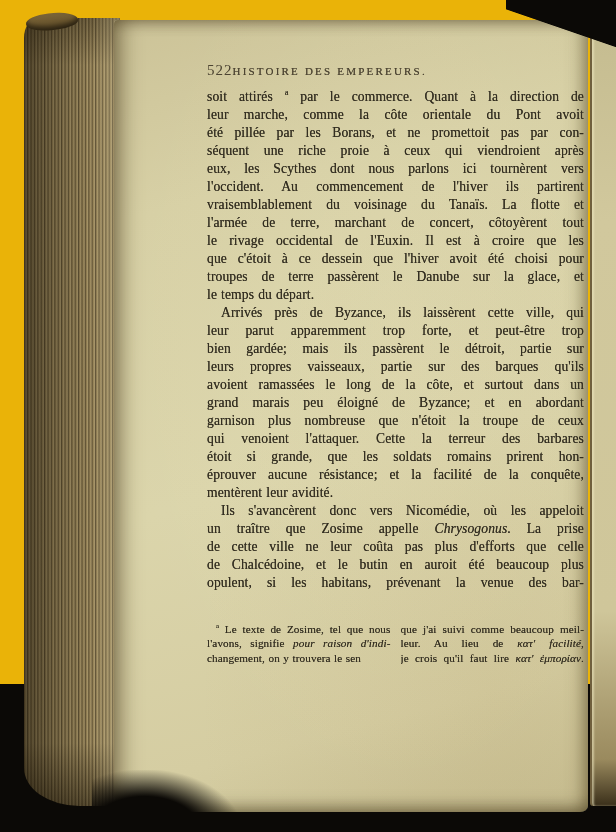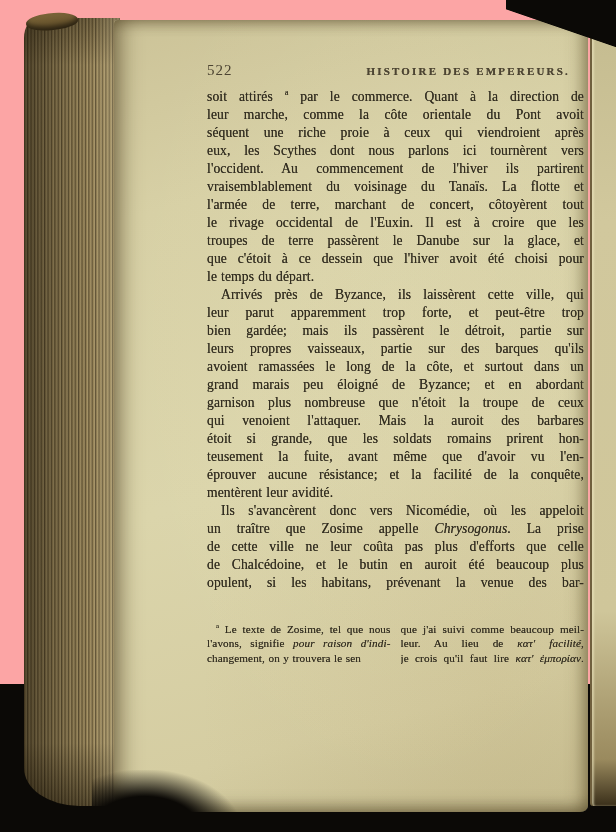--- a/index.html
+++ b/index.html
@@ -8,21 +8,21 @@
     background: #0b0906;
     width: 616px;
     height: 832px;
     overflow: hidden;
     font-family: "Liberation Serif", "DejaVu Serif", serif;
   }
   .photo {
     position: absolute;
     width: 616px;
     height: 684px;
-    background: #fca5a5;
+    background: #eab308;
   }
 
   
   .edge-stack {
     position: absolute;
     left: 24px;
     top: 18px;
     width: 96px;
     height: 788px;
     background:
@@ -111,23 +111,23 @@
     height: 18px;
     color: #4c4432;
   }
   .page-number {
     font-size: 15px;
     letter-spacing: 1px;
     flex: 0 0 auto;
   }
   .running-title {
     flex: 1 1 auto;
-    text-align: right;
+    text-align: left;
     font-size: 11px;
-    font-weight: bold;
+    font-weight: normal;
     letter-spacing: 2.2px;
     padding-right: 14px;
     text-shadow: 0 0 0.5px rgba(76,68,50,0.8);
   }
 
   .body-text {
     margin-top: 8px;
     font-size: 13.6px;
     letter-spacing: 0.1px;
     word-spacing: 0.6px;
@@ -169,41 +169,41 @@
 
       <div class="page-header">
         <span class="page-number">522</span>
         <span class="running-title">HISTOIRE DES EMPEREURS.</span>
       </div>
 
       <div class="body-text">
         <div class="para">
             <div class="line j">soit attirés <sup>a</sup> par le commerce. Quant à la direction de</div>
             <div class="line j">leur marche, comme la côte orientale du Pont avoit</div>
+            <div class="line j">été pillée par les Borans, et ne promettoit pas par con-</div>
             <div class="line j">séquent une riche proie à ceux qui viendroient après</div>
             <div class="line j">eux, les Scythes dont nous parlons ici tournèrent vers</div>
             <div class="line j">l'occident. Au commencement de l'hiver ils partirent</div>
             <div class="line j">vraisemblablement du voisinage du Tanaïs. La flotte et</div>
             <div class="line j">l'armée de terre, marchant de concert, côtoyèrent tout</div>
             <div class="line j">le rivage occidental de l'Euxin. Il est à croire que les</div>
+            <div class="line j">que c'étoit à ce dessein que l'hiver avoit été choisi pour</div>
             <div class="line j">troupes de terre passèrent le Danube sur la glace, et</div>
-            <div class="line j">que c'étoit à ce dessein que l'hiver avoit été choisi pour</div>
             <div class="line">le temps du départ.</div>
           </div>
         <div class="para indent">
             <div class="line j">Arrivés près de Byzance, ils laissèrent cette ville, qui</div>
             <div class="line j">leur parut apparemment trop forte, et peut-être trop</div>
             <div class="line j">bien gardée; mais ils passèrent le détroit, partie sur</div>
             <div class="line j">leurs propres vaisseaux, partie sur des barques qu'ils</div>
             <div class="line j">avoient ramassées le long de la côte, et surtout dans un</div>
             <div class="line j">grand marais peu éloigné de Byzance; et en abordant</div>
             <div class="line j">garnison plus nombreuse que n'étoit la troupe de ceux</div>
-            <div class="line j">qui venoient l'attaquer. Mais la auroit des barbares</div>
+            <div class="line j">qui venoient l'attaquer. Cette la terreur des barbares</div>
             <div class="line j">étoit si grande, que les soldats romains prirent hon-</div>
-            <div class="line j">teusement la fuite, avant même que d'avoir vu l'en-</div>
             <div class="line j">éprouver aucune résistance; et la facilité de la conquête,</div>
             <div class="line">mentèrent leur avidité.</div>
           </div>
         <div class="para indent">
             <div class="line j">Ils s'avancèrent donc vers Nicomédie, où les appeloit</div>
             <div class="line j">un traître que Zosime appelle <i>Chrysogonus</i>. La prise</div>
             <div class="line j">de cette ville ne leur coûta pas plus d'efforts que celle</div>
             <div class="line j">de Chalcédoine, et le butin en auroit été beaucoup plus</div>
             <div class="line j">opulent, si les habitans, prévenant la venue des bar-</div>
           </div>

